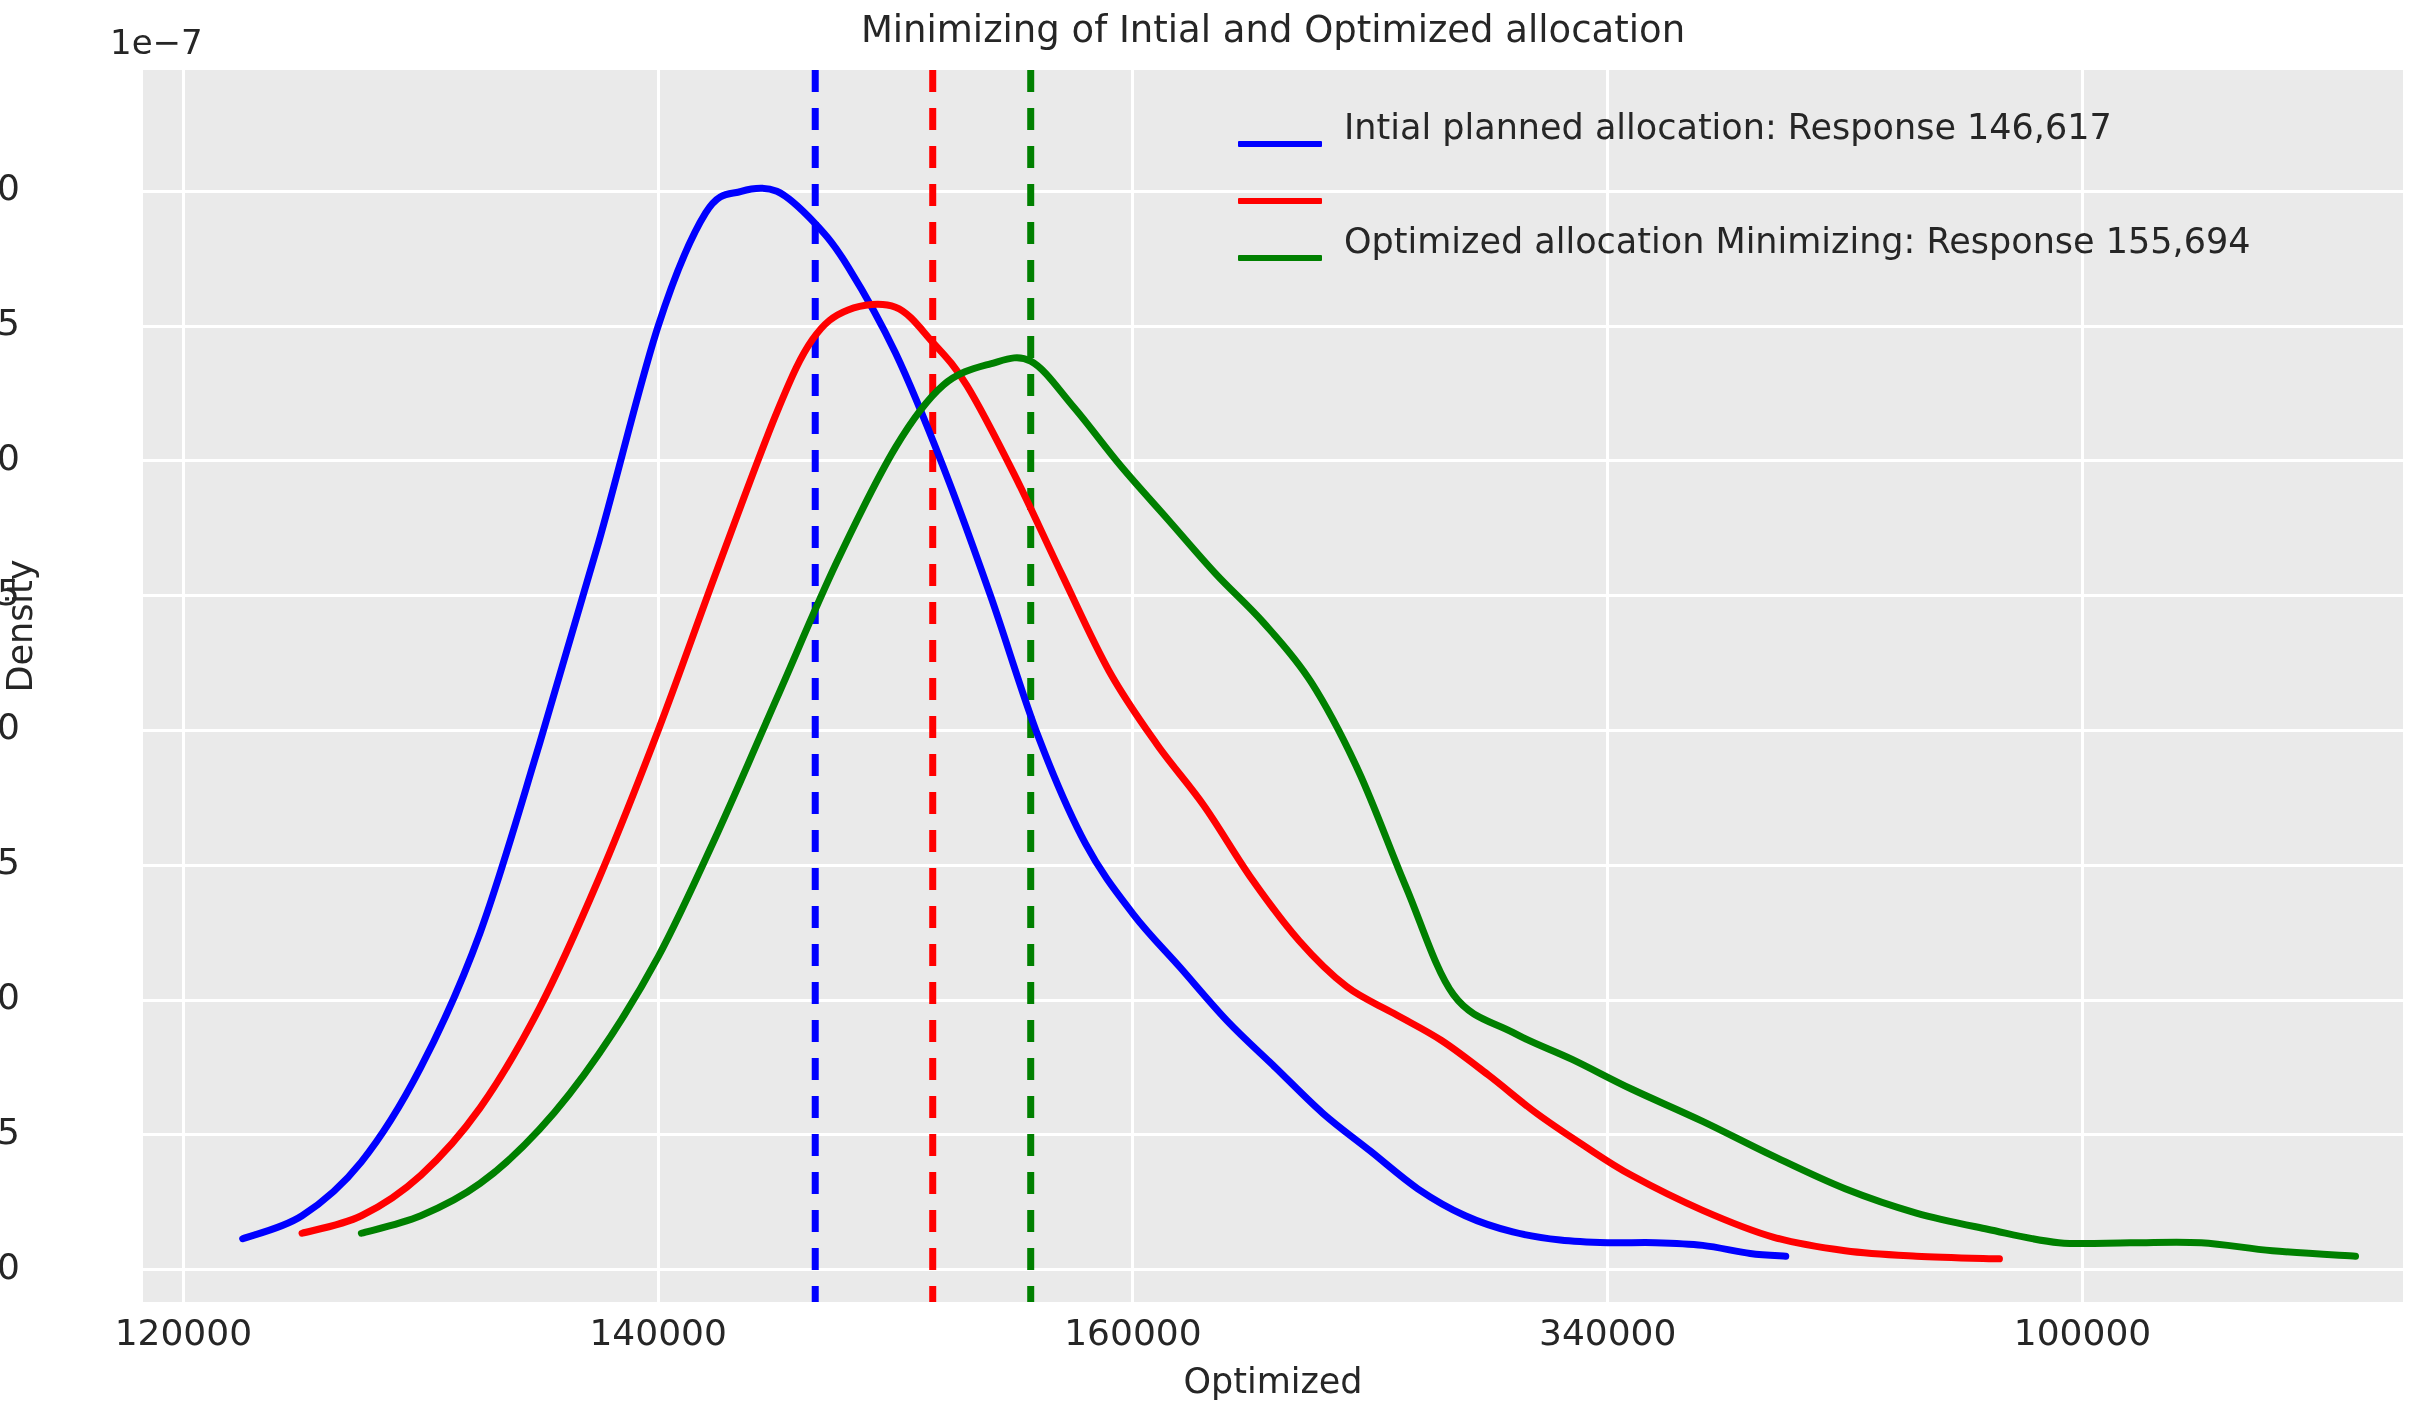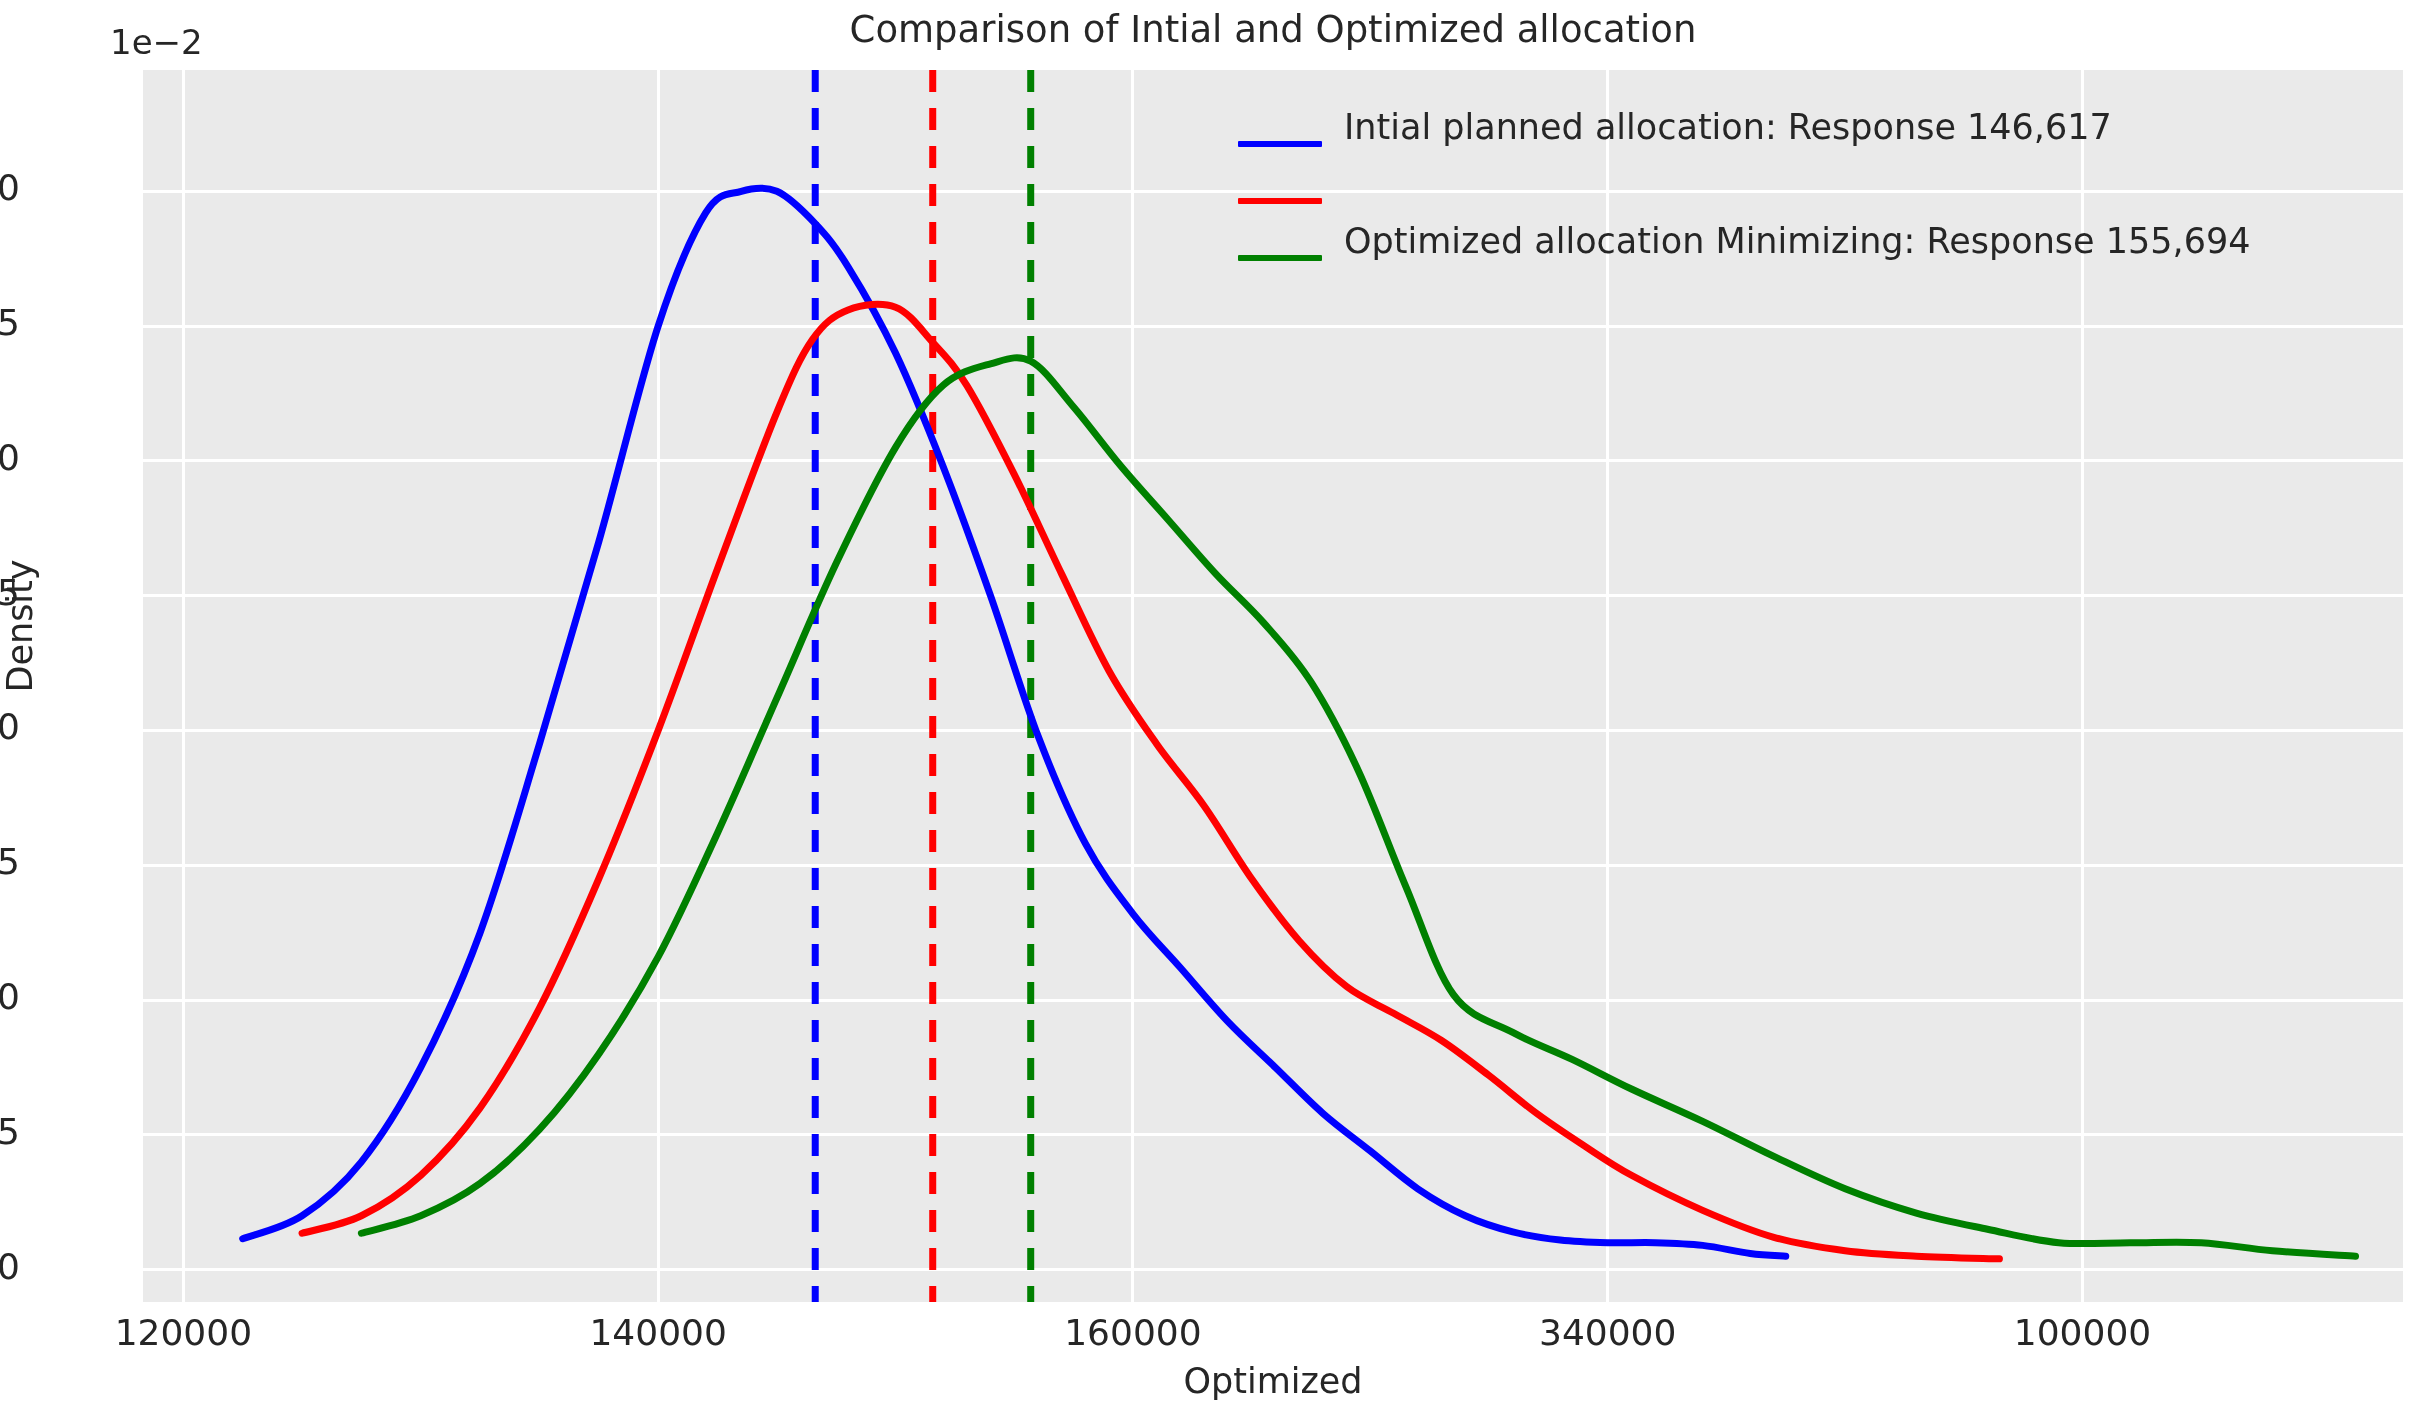--- a/index.html
+++ b/index.html
@@ -136,23 +136,23 @@
     font-size: 35px;
     color: #262626;
     white-space: nowrap;
   }
 </style>
 </head>
 <body>
 
 <div id="figure">
 
-  <div id="chart-title">Comparison of Intial and Optimized allocation</div>
-
-  <div id="yaxis-offset">1e−2</div>
+  <div id="chart-title">Minimizing of Intial and Optimized allocation</div>
+
+  <div id="yaxis-offset">1e−7</div>
 
   <div id="plot-area">
     <div id="grid-h">
         <div class="gridline-h" style="top: 1198.15px;"></div>
         <div class="gridline-h" style="top: 1063.36px;"></div>
         <div class="gridline-h" style="top: 928.566px;"></div>
         <div class="gridline-h" style="top: 793.774px;"></div>
         <div class="gridline-h" style="top: 658.981px;"></div>
         <div class="gridline-h" style="top: 524.189px;"></div>
         <div class="gridline-h" style="top: 389.397px;"></div>

